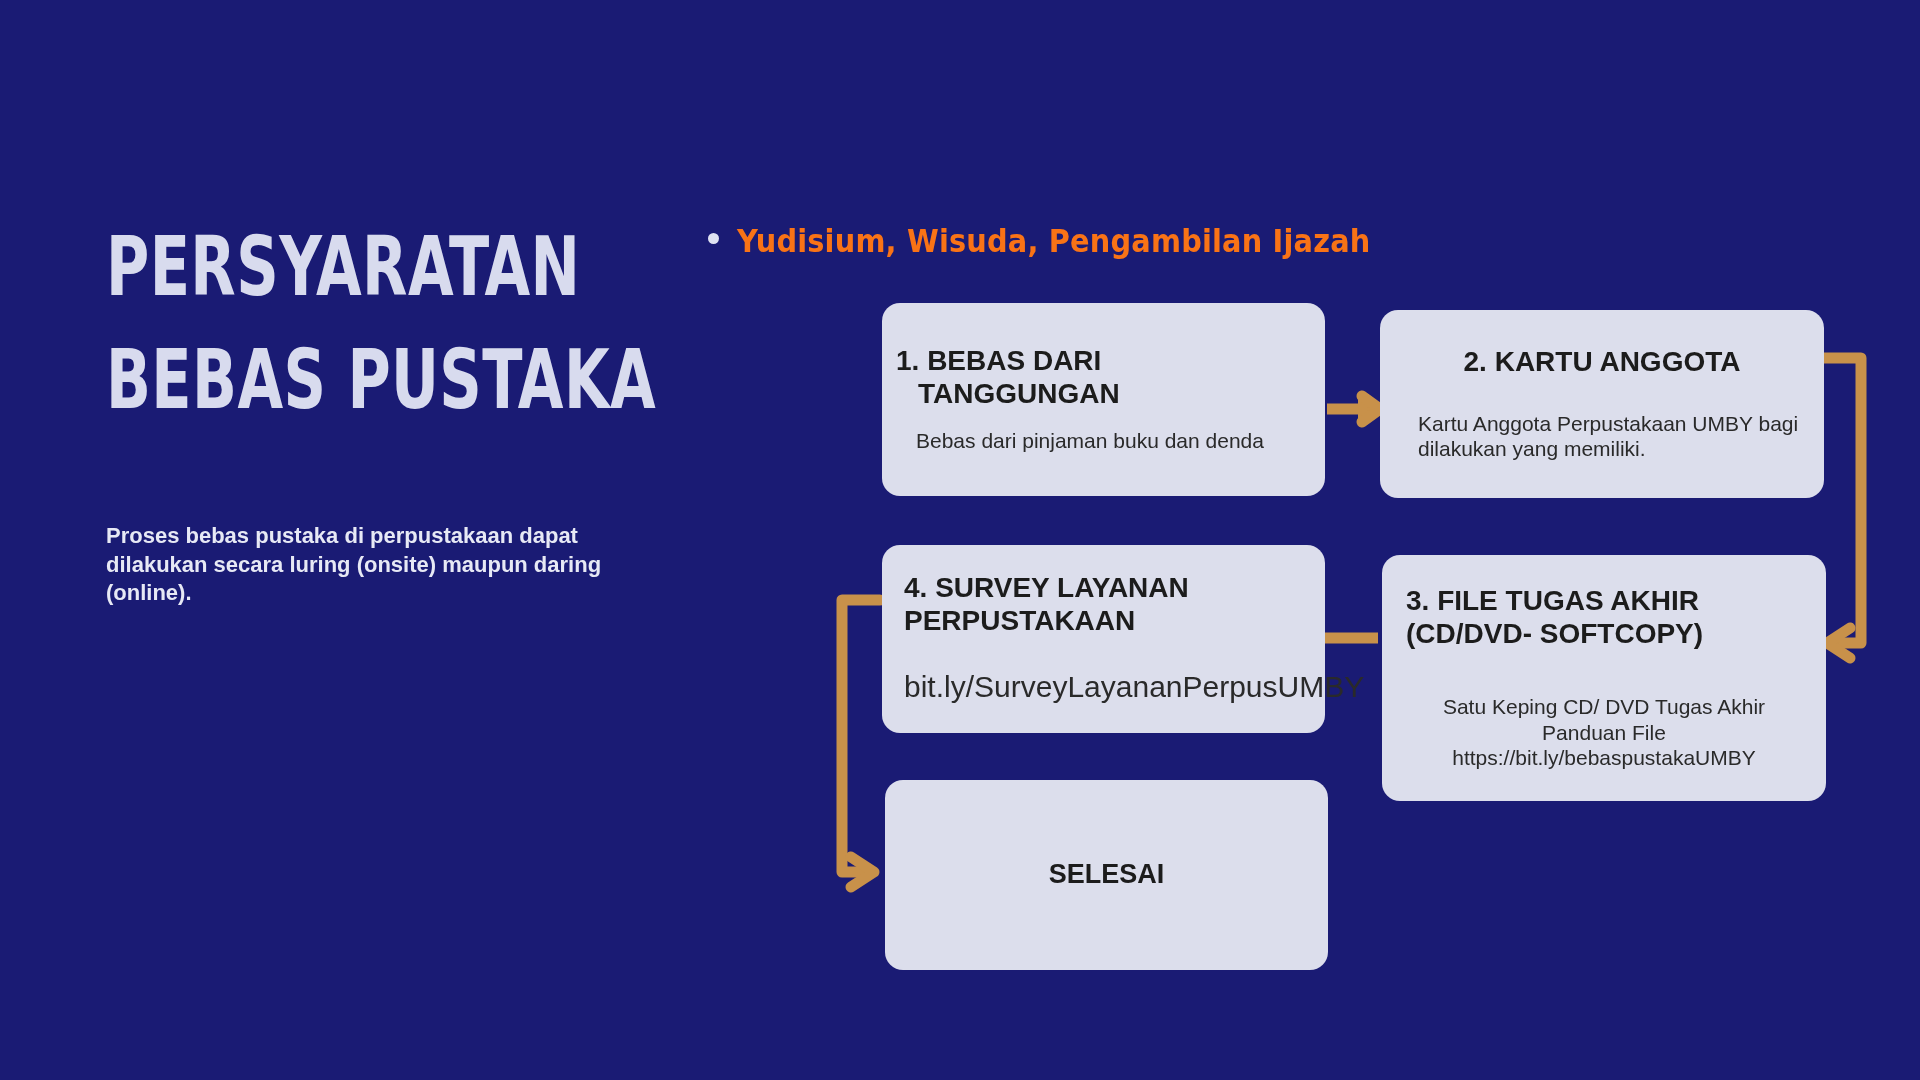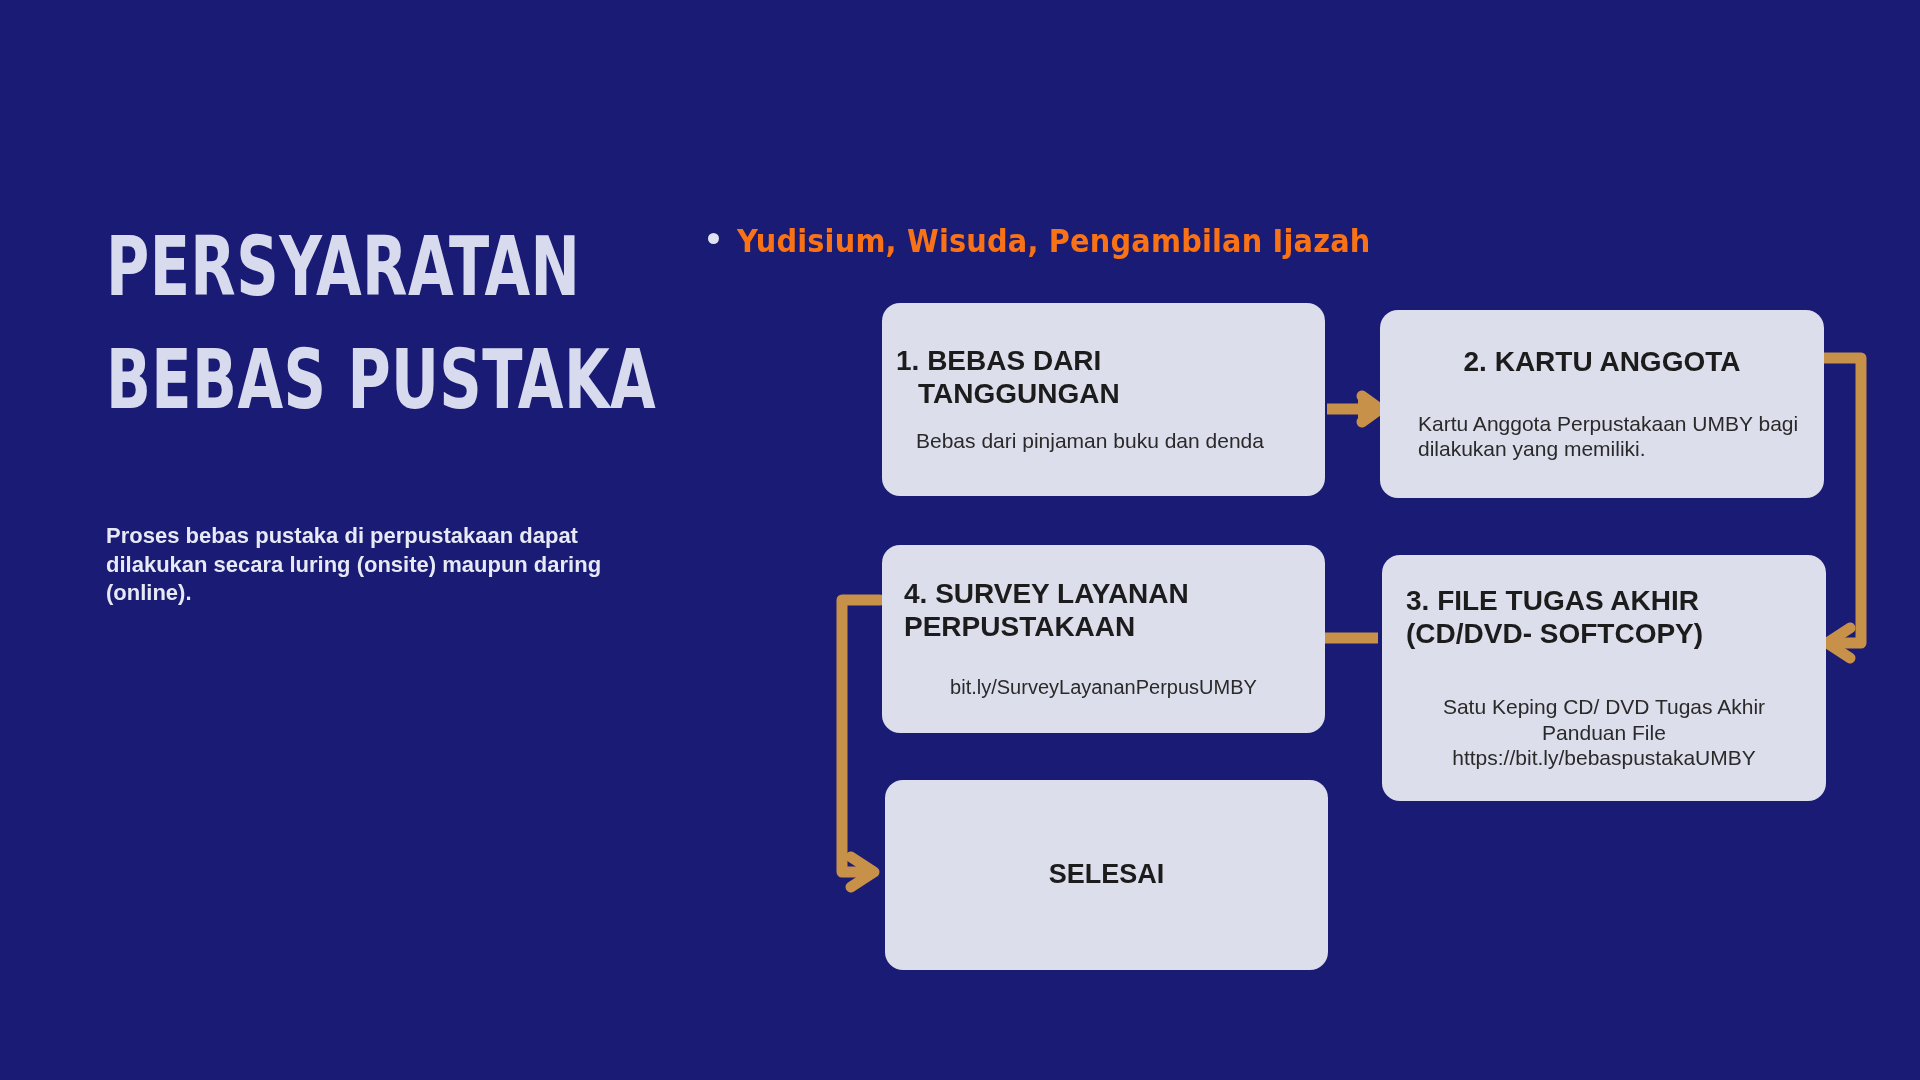--- a/index.html
+++ b/index.html
@@ -113,21 +113,21 @@
   #box-2 { left: 1380px; top: 310px; width: 444px; height: 188px; }
   #box-2 .box-title { text-align: center; margin-bottom: 32px; }
   #box-2 .box-body  { text-align: left; padding-left: 16px; }
 
   #box-3 { left: 1382px; top: 555px; width: 444px; height: 246px; padding: 14px 16px; gap: 24px; }
   #box-3 .box-title { text-align: left; padding-left: 8px; margin-bottom: 20px; }
   #box-3 .box-body  { text-align: center; }
 
   #box-4 { left: 882px;  top: 545px; width: 443px; height: 188px; }
   #box-4 .box-title { text-align: left; margin-bottom: 32px; }
-  #box-4 .box-body  { text-align: center; font-size: 20px; }
+  #box-4 .box-body  { text-align: center; font-size: 30px; }
 
   #box-5 { left: 885px;  top: 780px; width: 443px; height: 190px; align-items: center; }
   #box-5 .box-title { text-align: left; font-size: 27px; }
 
   
   .arrow-layer {
     position: absolute;
     left: 0; top: 0;
     width: 1920px; height: 1080px;
     pointer-events: none;

